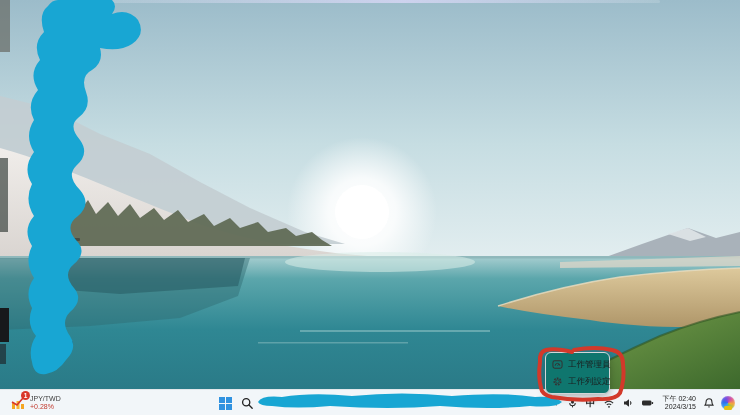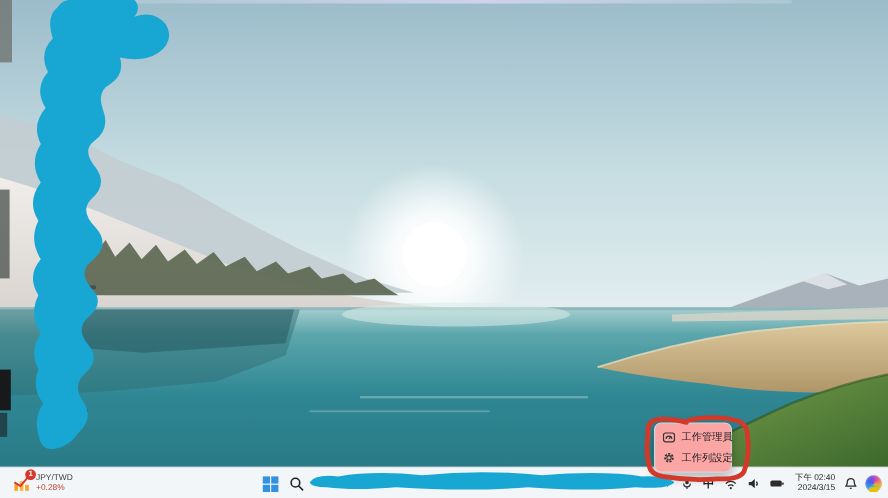--- a/index.html
+++ b/index.html
@@ -48,21 +48,21 @@
     position:relative;width:14px;height:14px;border-radius:50%;
     background:conic-gradient(from 220deg,#3aa0f3,#2f6fed,#7a4bdf,#d9529c,#f2a83b,#8cc943,#3aa0f3);
     box-shadow:inset 0 0 2px rgba(255,255,255,.6);
   }
   .copilot-badge{
     position:absolute;left:3px;bottom:0;width:8px;height:4px;border-radius:1.5px;background:#e7bf12;
   }
   
   .context-menu{
     position:absolute;left:545px;top:352px;width:65px;z-index:30;
-    background:#fca5a5;border:1px solid #d3d6d8;border-radius:6px;
+    background:#0f766e;border:1px solid #d3d6d8;border-radius:6px;
     box-shadow:0 3px 9px rgba(0,0,0,.28);padding:3px 0;
   }
   .menu-item{display:flex;align-items:center;gap:5px;padding:2.5px 6px;cursor:default;}
   .mi-label{font-size:8.5px;color:#1b1b1b;white-space:nowrap;}
   .mi-icon{display:flex;align-items:center;}
   
   .overlay{position:absolute;left:0;top:0;z-index:40;pointer-events:none;}
 </style>
 </head>
 <body>

